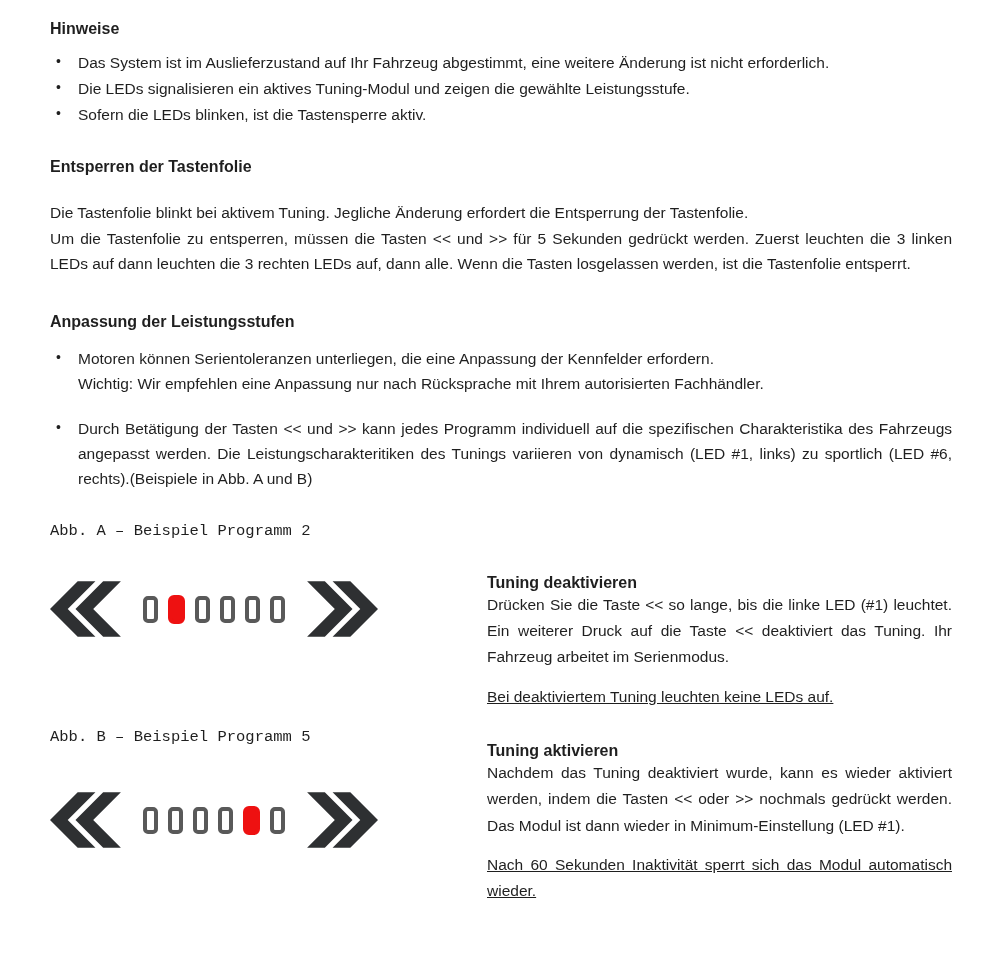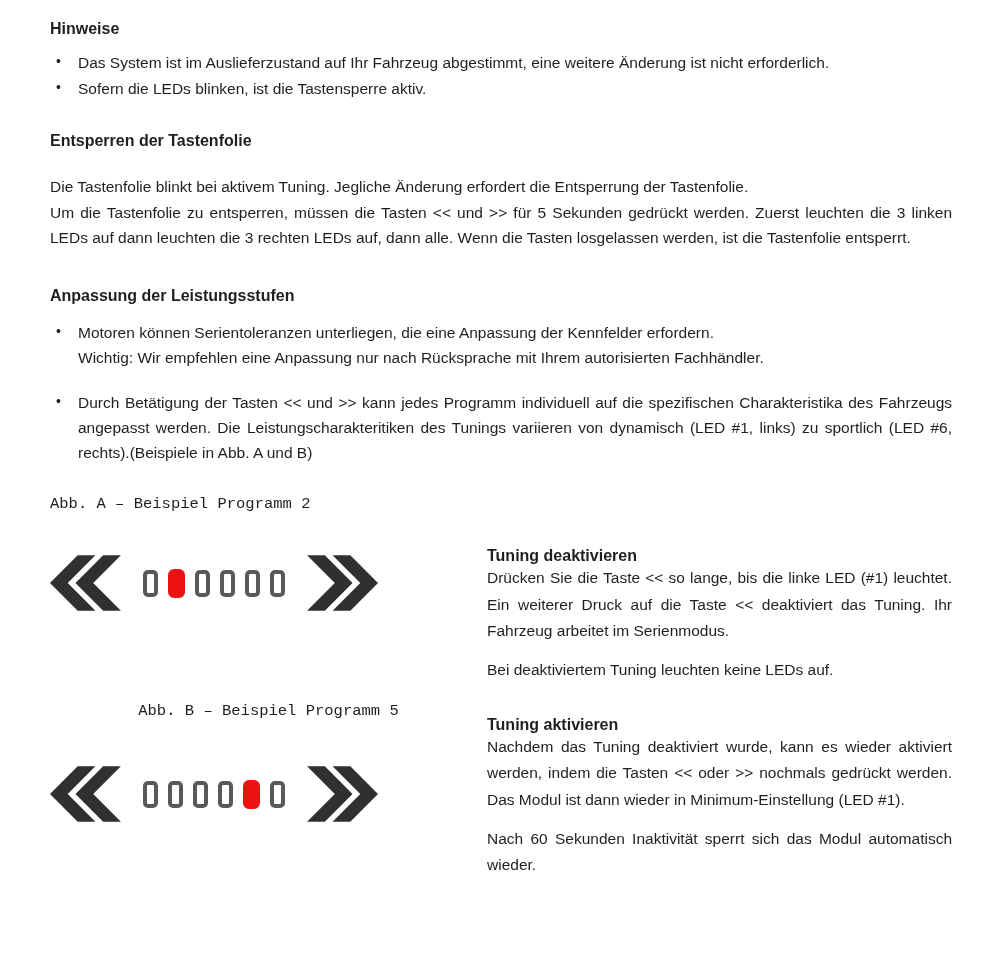--- a/index.html
+++ b/index.html
@@ -42,21 +42,21 @@
   #sec-anpassung .bullet-list{margin-top:15px;}
 
   
   .bottom{display:flex;margin-top:27px;}
   .col-left{width:437px;flex:none;}
   .col-right{flex:1;}
 
   .figure-label{line-height:1.6;font-family:Liberation Mono, monospace;}
   .figure{display:flex;align-items:center;margin-top:21px;height:90px;}
   .figure.second{margin-top:25px;}
-  .figure-label.second{margin-top:71px;text-align:center;}
+  .figure-label.second{margin-top:71px;}
   .chevrons{flex:none;height:84px;width:72px;}
   .chevrons svg{display:block;width:72px;height:84px;}
   .chevrons polygon{fill:var(--chevron);}
   .flip svg{transform:scaleX(-1);}
   .led-strip{display:flex;align-items:center;gap:10px;margin:0 21px;}
   .led{
     width:15px;height:27px;
     border:4px solid var(--led-border);
     border-radius:5px;
     background:#fff;
@@ -65,31 +65,32 @@
     width:17px;height:29px;
     background:var(--led-active);
     border-color:var(--led-active);
     border-radius:6px;
   }
 
   .col-right{padding-top:23px;}
   .col-right .sec-title{font-size:16px;margin-top:32px;}
   .col-right p.body{line-height:1.7;margin-top:0;}
   .col-right .sub + .sub{margin-top:15px;}
-  .col-right p.body + p.body{margin-top:13px;}
+  .col-right p.body + p.body{margin-top:13px;text-decoration:underline;}
 </style>
 </head>
 <body>
 
 <div class="page">
 
   <section id="sec-hinweise">
     <div class="sec-title">Hinweise</div>
     <ul class="bullet-list">
       <li><span>Das System ist im Auslieferzustand auf Ihr Fahrzeug abgestimmt, eine weitere Änderung ist nicht erforderlich.</span></li>
+      <li><span>Die LEDs signalisieren ein aktives Tuning-Modul und zeigen die gewählte Leistungsstufe.</span></li>
       <li><span>Sofern die LEDs blinken, ist die Tastensperre aktiv.</span></li>
     </ul>
   </section>
 
   <section id="sec-entsperren">
     <div class="sec-title">Entsperren der Tastenfolie</div>
     <div class="body-block">
       <p class="body"><span>Die Tastenfolie blinkt bei aktivem Tuning. Jegliche Änderung erfordert die Entsperrung der Tastenfolie.</span></p>
       <p class="body justify"><span>Um die Tastenfolie zu entsperren, müssen die </span><span class="b">Tasten &lt;&lt; und &gt;&gt;</span><span> für 5 Sekunden gedrückt werden. Zuerst leuchten die 3 linken LEDs auf dann leuchten die 3 rechten LEDs auf, dann alle. Wenn die Tasten losgelassen werden, ist die Tastenfolie entsperrt.</span></p>
     </div>

